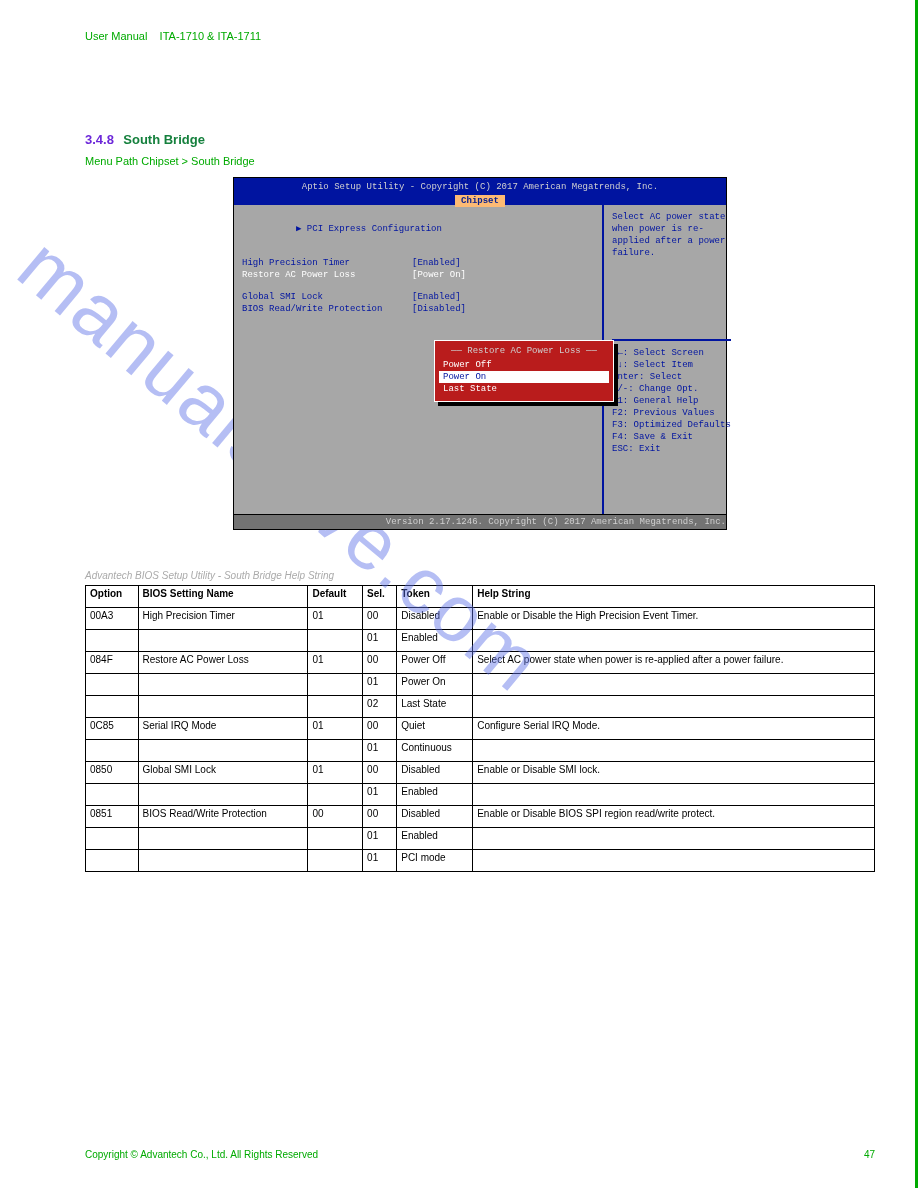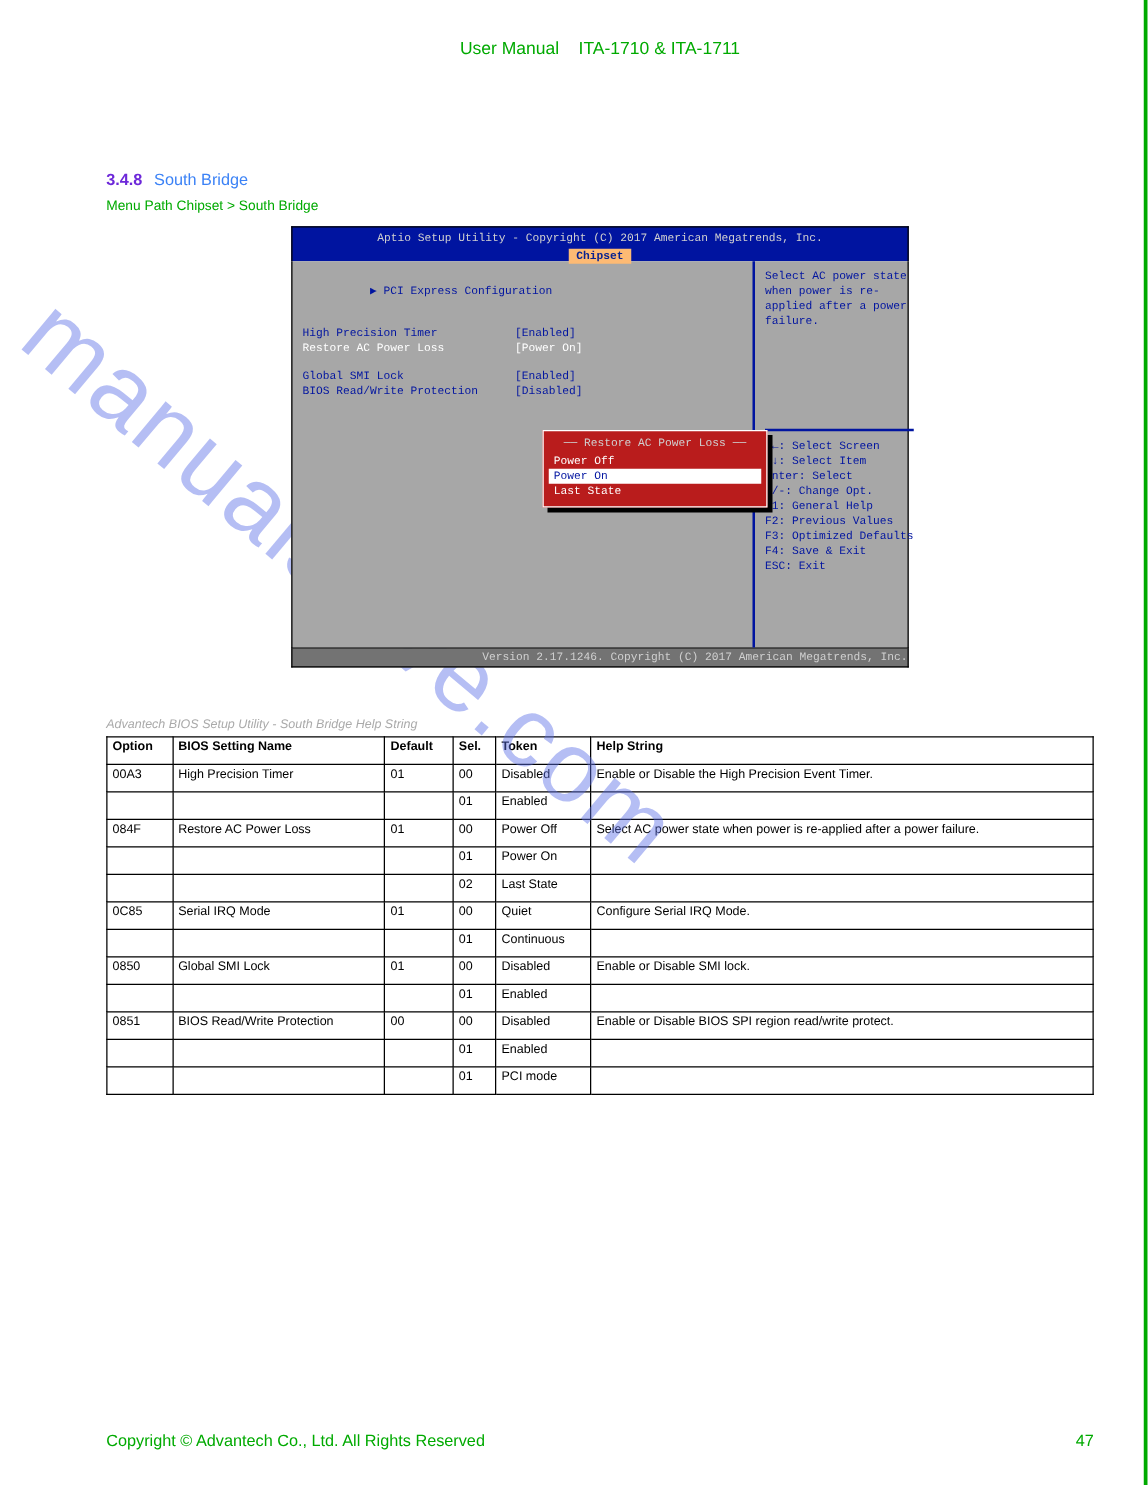--- a/index.html
+++ b/index.html
@@ -11,31 +11,31 @@
     color: #000;
   }
   .page {
     width: 918px;
     height: 1188px;
     position: relative;
     padding: 30px 40px 30px 85px;
     border-right: 3px solid #0a0;
   }
   .page-header {
-    text-align: center;
-    font-size: 14px;
+    text-align: left;
+    font-size: 11px;
     color: #0a0;
     margin-bottom: 8px;
   }
   .section-head {
     margin-top: 90px;
     margin-bottom: 8px;
   }
   .section-num { color: #6d28d9; font-weight: bold; font-size: 13px; }
-  .section-title { color: #3b82f6; font-weight: normal; font-size: 13px; margin-left: 6px; }
+  .section-title { color: #15803d; font-weight: bold; font-size: 13px; margin-left: 6px; }
   .section-menu { color:#0a0; font-size:11px; margin-bottom:10px; }
 
   
   .bios {
     width: 494px;
     margin: 0 auto 40px;
     font-family: "Courier New", monospace;
     font-size: 9px;
     line-height: 12px;
     color: #d0d0d0;
@@ -151,21 +151,21 @@
     white-space: nowrap;
   }
 
   .footer {
     position: absolute;
     bottom: 28px;
     left: 85px;
     right: 40px;
     display: flex;
     justify-content: space-between;
-    font-size: 13px;
+    font-size: 10px;
     color:#0a0;
   }
 </style>
 </head>
 <body>
 
 <div class="page">
   <div class="watermark">manualshive.com</div>
 
   <div class="page-header">

